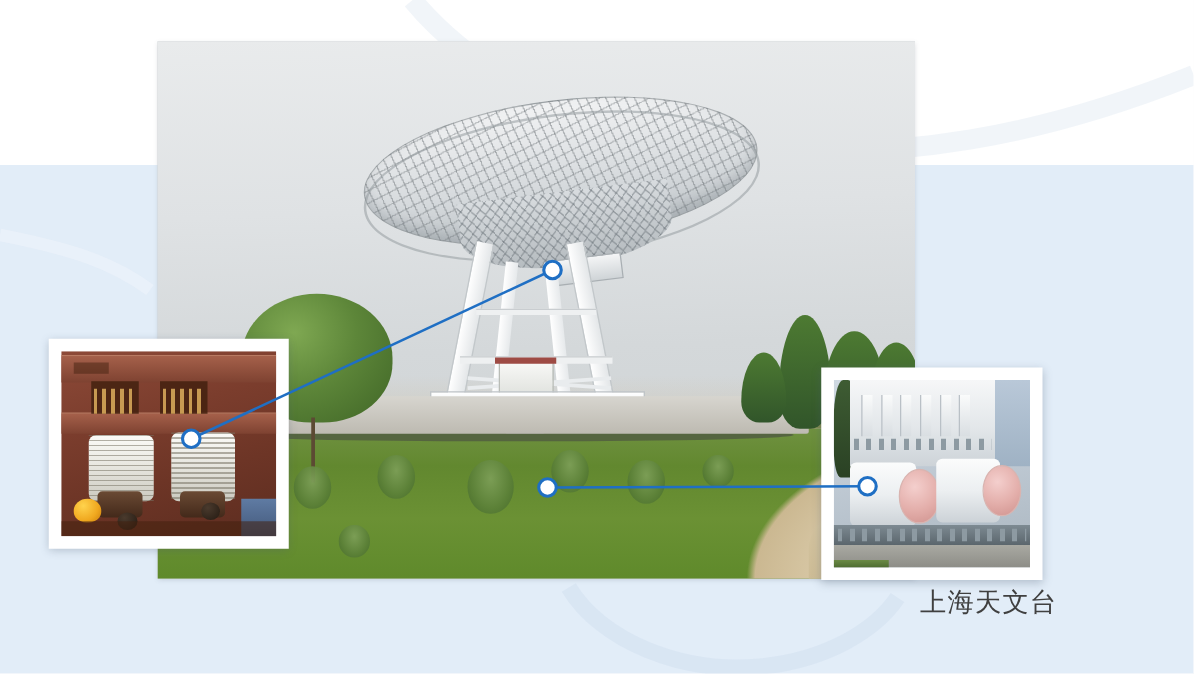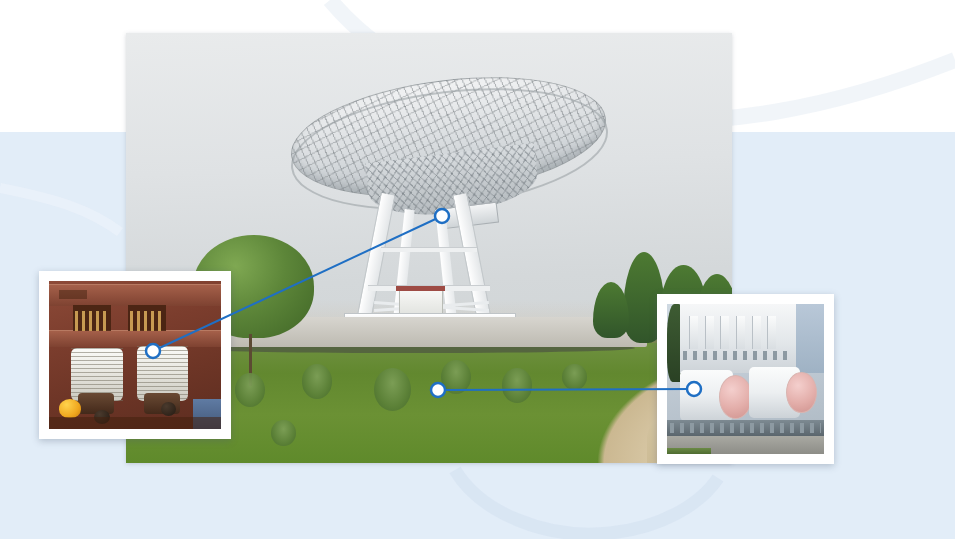--- a/index.html
+++ b/index.html
@@ -510,14 +510,15 @@
     <line x1="153" y1="351" x2="442" y2="216" stroke="#1f6fc4" stroke-width="2"></line>
 
     <line x1="438" y1="390" x2="694" y2="389" stroke="#1f6fc4" stroke-width="2"></line>
 
     <circle cx="153" cy="351" r="7" fill="#ffffff" stroke="#1f6fc4" stroke-width="2.5"></circle>
     <circle cx="442" cy="216" r="7" fill="#ffffff" stroke="#1f6fc4" stroke-width="2.5"></circle>
     <circle cx="438" cy="390" r="7" fill="#ffffff" stroke="#1f6fc4" stroke-width="2.5"></circle>
     <circle cx="694" cy="389" r="7" fill="#ffffff" stroke="#1f6fc4" stroke-width="2.5"></circle>
   </svg>
 
+  <div class="caption">上海天文台</div>
 
 </div>
 
 </body></html>

